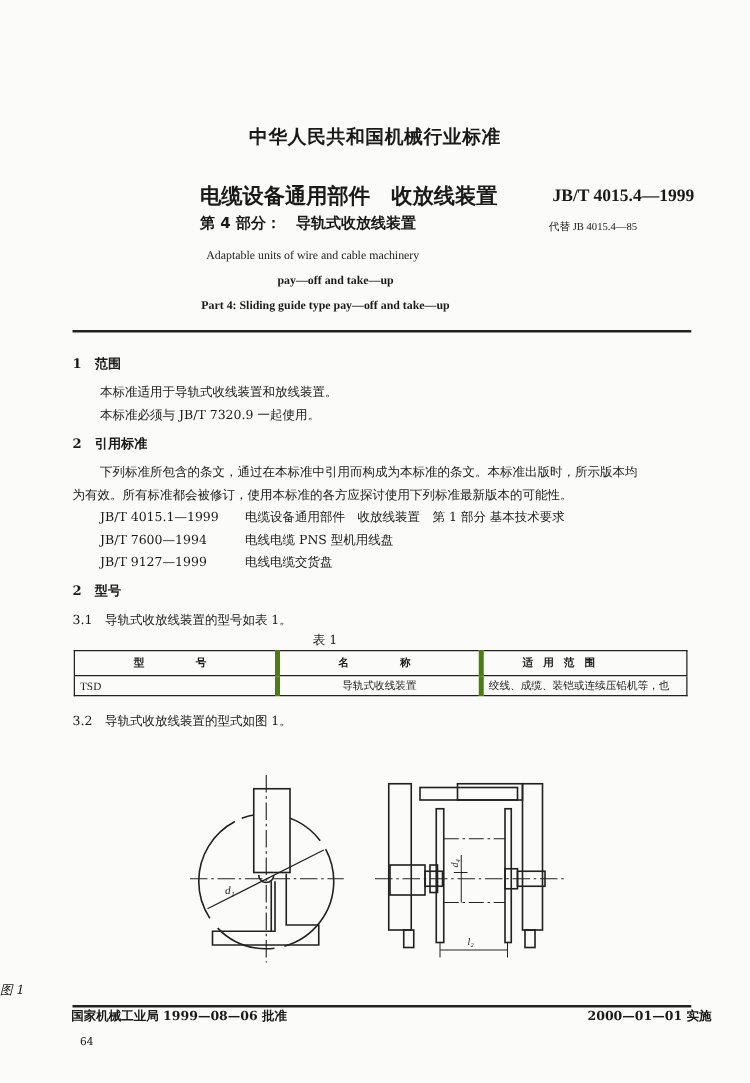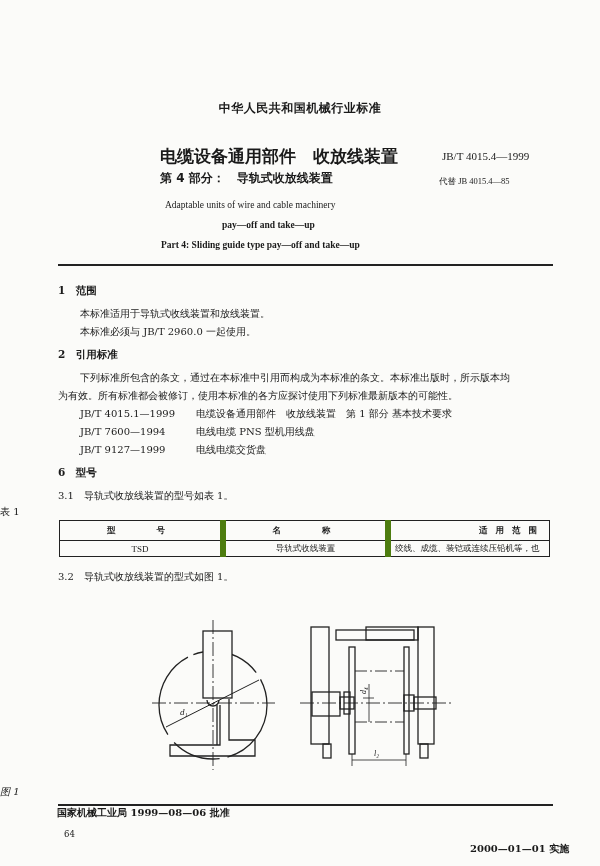--- a/index.html
+++ b/index.html
@@ -5,90 +5,90 @@
   html, body { margin: 0; padding: 0; }
   body {
     width: 600px; height: 866px; position: relative; overflow: hidden;
     background: #fbfbf9; color: #1a1a1a;
     font-family: "DejaVu Serif", "Liberation Serif", serif;
   }
   .abs { position: absolute; white-space: nowrap; }
   .sans { font-family: "DejaVu Sans", "Liberation Sans", sans-serif; }
   .serif { font-family: "Liberation Serif", "DejaVu Serif", serif; }
 
-  .std-title { left: 0; width: 600px; top: 100px; text-align: center; font-size: 12px; font-weight: bold; letter-spacing: 0.5px; }
+  .std-title { left: 0; width: 600px; top: 100px; text-align: center; font-size: 15px; font-weight: bold; letter-spacing: 0.5px; }
   .title1 { left: 160px; top: 145px; font-size: 17px; font-weight: bold; }
   .title2 { left: 160px; top: 170px; font-size: 12px; font-weight: bold; }
-  .std-no { left: 442px; top: 150px; font-size: 11px; font-weight: normal; }
+  .std-no { left: 442px; top: 150px; font-size: 14px; font-weight: bold; }
   .replaces { left: 439px; top: 176px; font-size: 8.5px; font-weight: normal; }
   .en1 { left: 0; width: 468px; text-align: right; top: 200px; font-size: 9.5px; font-weight: normal; }
   .en1 { left: 165px; width: auto; text-align: left; }
   .en2 { left: 222px; top: 220px; font-size: 9.5px; font-weight: bold; }
   .en3 { left: 161px; top: 240px; font-size: 9.5px; font-weight: bold; }
 
   .rule { position: absolute; left: 58px; width: 495px; height: 2px; background: #222; }
 
   .h { font-size: 10.5px; font-weight: bold; }
   .p { font-size: 10px; }
   .ref-code { display: inline-block; width: 116px; }
 
   table.t1 { position: absolute; left: 59px; top: 520px; width: 491px; border-collapse: collapse; font-size: 8.5px; border: 1.5px solid #222; }
-  table.t1 td { border-left: 6px solid #4d7c0f; padding: 0 4px; height: 15px; }
+  table.t1 td { border-left: 4px solid #4d7c0f; padding: 0 4px; height: 15px; }
   table.t1 tr.head td { border-bottom: 1px solid #222; text-align: center; font-weight: bold; letter-spacing: 8px; height: 19px; }
-  table.t1 td.c1 { width: 152px; text-align: center; }
+  table.t1 td.c1 { width: 152px; }
   table.t1 td.c2 { width: 151px; text-align: center; }
   table.t1 td.c3 { text-align: left; }
 
   svg.fig { position: absolute; left: 0; top: 590px; }
   .fig-cap { left: 0; width: 600px; text-align: left; top: 785px; font-size: 10px; font-style: italic; }
   .foot-left { left: 57px; top: 806px; font-size: 10px; font-weight: bold; }
-  .foot-right { left: 470px; top: 806px; font-size: 10px; font-weight: bold; margin-top: 36px; }
+  .foot-right { left: 470px; top: 806px; font-size: 10px; font-weight: bold; }
   .page-no { left: 64px; top: 829px; font-size: 8.5px; }
 </style>
 </head>
 <body>
 
 <div class="abs std-title sans">中华人民共和国机械行业标准</div>
 <div class="abs title1 sans">电缆设备通用部件　收放线装置</div>
 <div class="abs title2 sans">第 4 部分：　导轨式收放线装置</div>
 <div class="abs std-no serif">JB/T 4015.4—1999</div>
 <div class="abs replaces serif">代替 JB 4015.4—85</div>
 <div class="abs en1 serif">Adaptable units of wire and cable machinery</div>
 <div class="abs en2 serif">pay—off and take—up</div>
 <div class="abs en3 serif">Part 4: Sliding guide type pay—off and take—up</div>
 
 <div class="rule" style="top:264px;"></div>
 
 <div class="abs h" style="left:58px; top:284px;">1　范围</div>
 <div class="abs p" style="left:80px; top:307px;">本标准适用于导轨式收线装置和放线装置。</div>
-<div class="abs p" style="left:80px; top:325px;">本标准必须与 JB/T 2960.0 一起使用。</div>
+<div class="abs p" style="left:80px; top:325px;">本标准必须与 JB/T 7320.9 一起使用。</div>
 
 <div class="abs h" style="left:58px; top:348px;text-align:center;">2　引用标准</div>
 <div class="abs p" style="left:80px; top:371px;">下列标准所包含的条文，通过在本标准中引用而构成为本标准的条文。本标准出版时，所示版本均</div>
 <div class="abs p" style="left:58px; top:389px;">为有效。所有标准都会被修订，使用本标准的各方应探讨使用下列标准最新版本的可能性。</div>
 <div class="abs p" style="left:80px; top:407px;">
   <span class="ref-code">JB/T 4015.1—1999</span><span>电缆设备通用部件　收放线装置　第 1 部分 基本技术要求</span>
 </div>
 <div class="abs p" style="left:80px; top:425px;">
   <span class="ref-code">JB/T 7600—1994</span><span>电线电缆 PNS 型机用线盘</span>
 </div>
 <div class="abs p" style="left:80px; top:443px;">
   <span class="ref-code">JB/T 9127—1999</span><span>电线电缆交货盘</span>
 </div>
 
-<div class="abs h" style="left:58px; top:466px;">6　型号</div>
+<div class="abs h" style="left:58px; top:466px;">2　型号</div>
 <div class="abs p" style="left:58px; top:489px;">3.1　导轨式收放线装置的型号如表 1。</div>
-<div class="abs p" style="left:0; width:520px; text-align:left; top:505px;">表 1</div>
+<div class="abs p" style="left:0; width:520px; text-align:center; top:505px;">表 1</div>
 
 <table class="t1 sans">
   <tbody>
       <tr class="head">
     <td class="c1" style="border-left:none;">型　　号</td>
     <td class="c2">名　　称</td>
-    <td style="text-align:right;padding-left:31px;">适用范围</td>
+    <td style="text-align:left;padding-left:31px;">适用范围</td>
   </tr>
   <tr>
     <td class="c1 serif" style="border-left:none; font-size:9px;">TSD</td>
     <td class="c2">导轨式收线装置</td>
     <td class="c3">绞线、成缆、装铠或连续压铅机等，也</td>
   </tr>
 </tbody>
   </table>
 
 <div class="abs p" style="left:58px; top:570px;">3.2　导轨式收放线装置的型式如图 1。</div>

